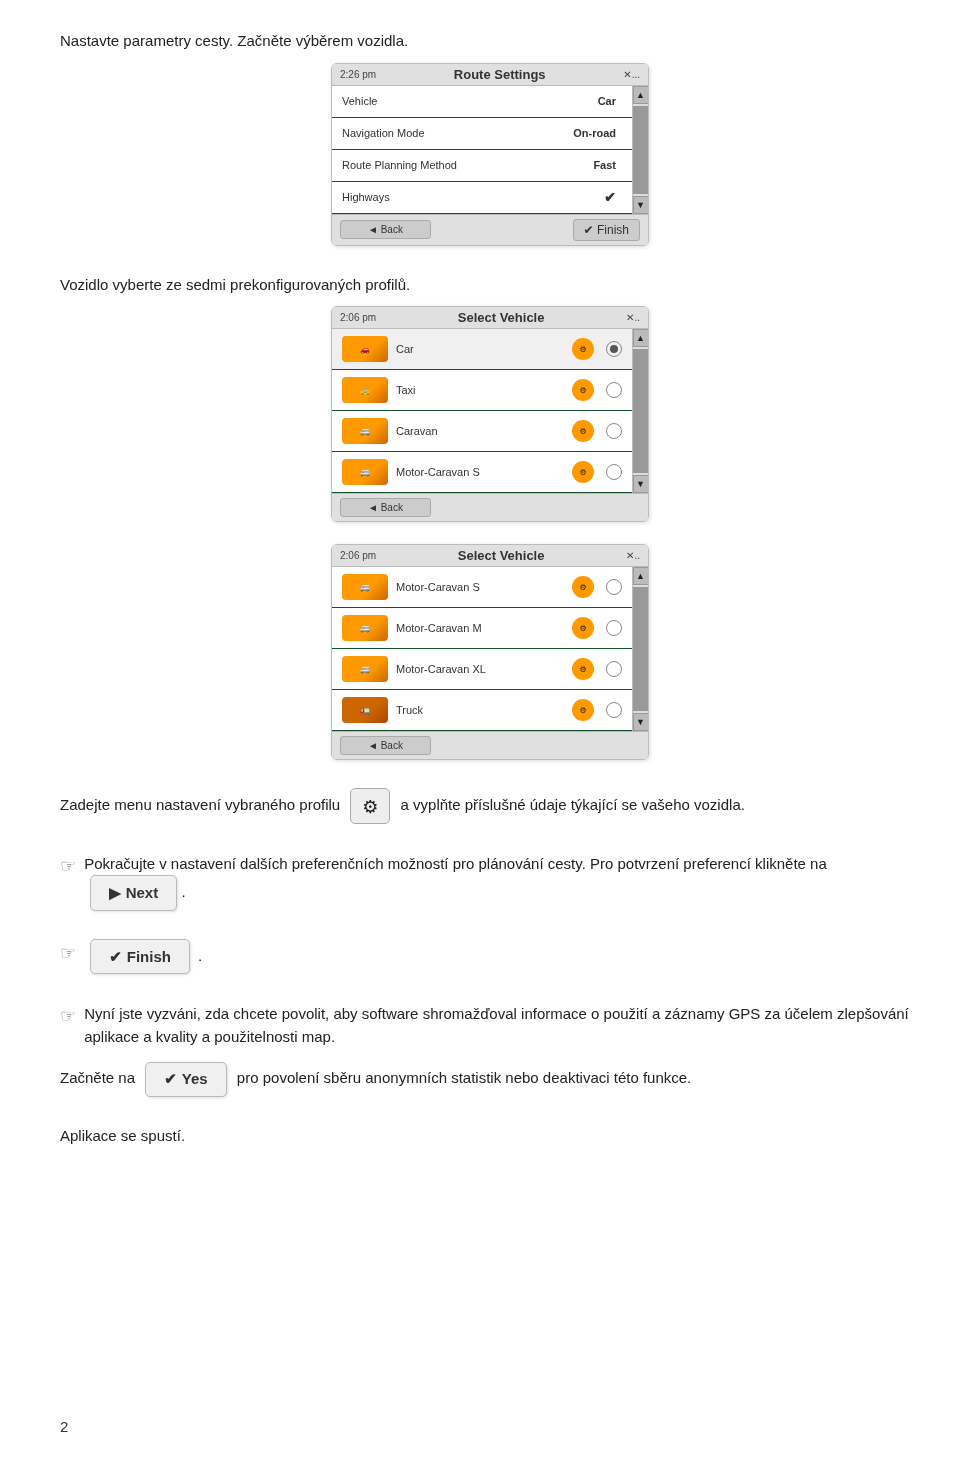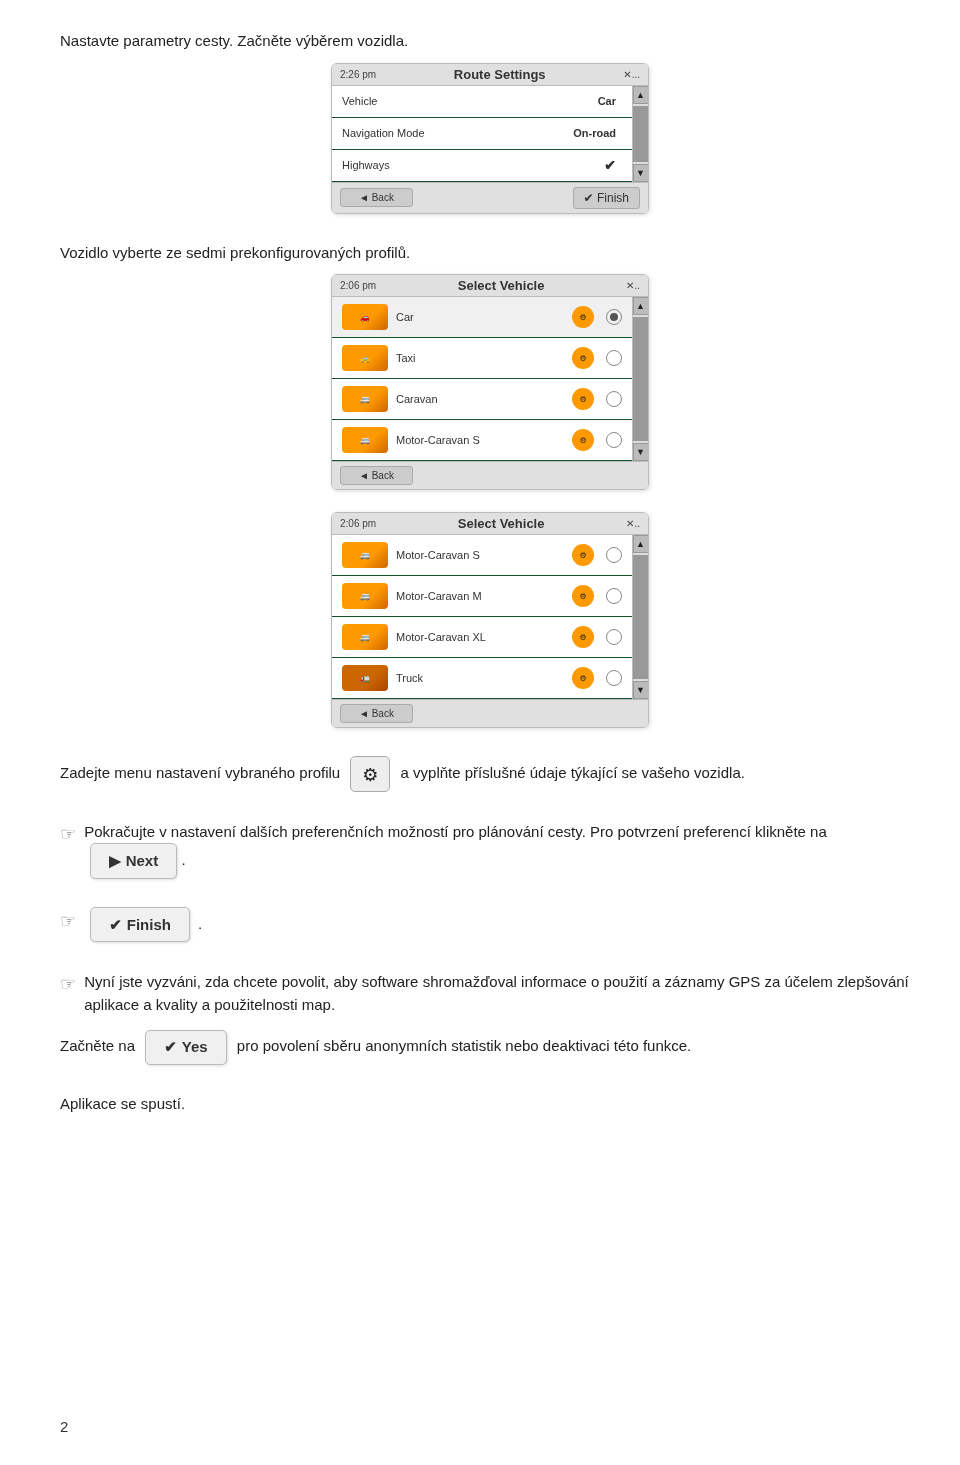--- a/index.html
+++ b/index.html
@@ -91,21 +91,21 @@
       border-top: 1px solid #bbb;
       padding: 4px 8px;
       gap: 8px;
     }
 
     .btn-back {
       background: #ccc;
       border: 1px solid #aaa;
       border-radius: 3px;
       font-size: 10px;
-      padding: 3px 18px;
+      padding: 3px 27px;
       display: flex;
       align-items: center;
       gap: 3px;
       color: #333;
     }
 
     .btn-finish {
       background: #ccc;
       border: 1px solid #aaa;
       border-radius: 3px;
@@ -275,20 +275,24 @@
 
         <div class="device-main-area">
           <div class="device-body">
             <div class="device-row">
               <span class="device-row-label">Vehicle</span>
               <span class="device-row-value">Car</span>
             </div>
             <div class="device-row">
               <span class="device-row-label">Navigation Mode</span>
               <span class="device-row-value">On-road</span>
+            </div>
+            <div class="device-row">
+              <span class="device-row-label">Route Planning Method</span>
+              <span class="device-row-value">Fast</span>
             </div>
             <div class="device-row">
               <span class="device-row-label">Highways</span>
               <span class="device-row-value check-mark">✔</span>
             </div>
           </div>
 
           <div class="scrollbar">
             <div class="scroll-up">▲</div>
             <div class="scroll-thumb"></div>

